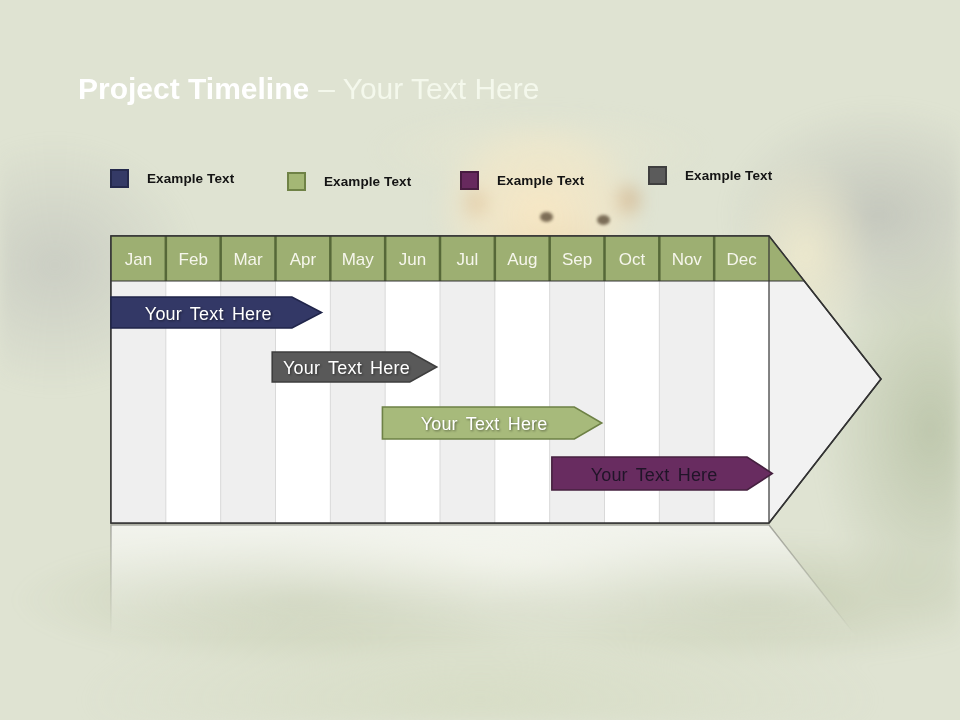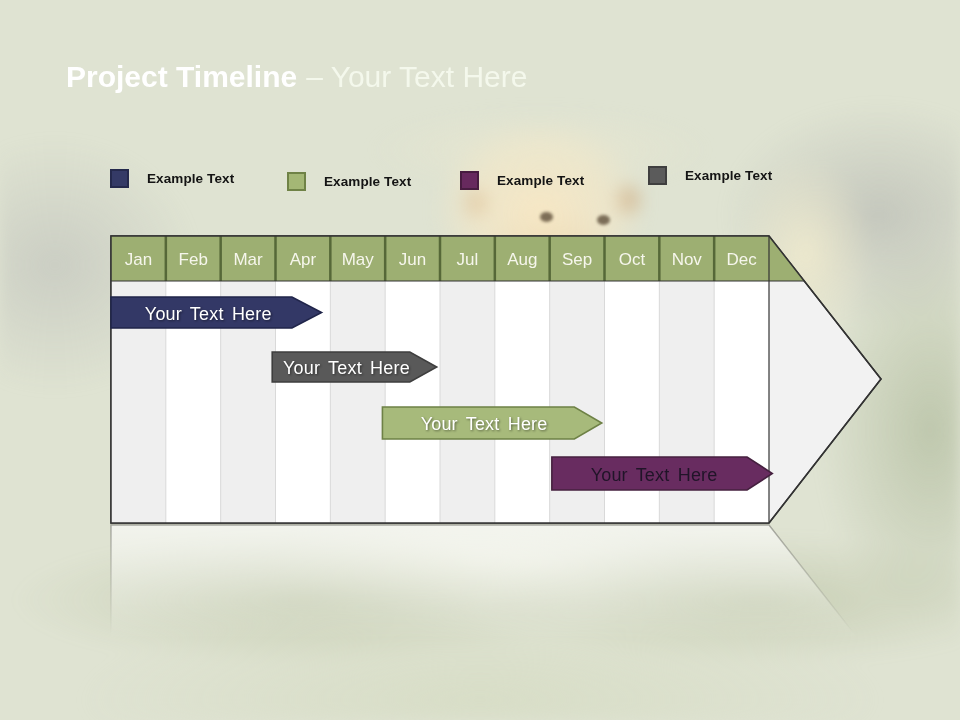--- a/index.html
+++ b/index.html
@@ -37,21 +37,21 @@
       radial-gradient(500px 120px at 480px 700px, rgba(214,220,196,0.80), rgba(214,220,196,0) 80%);
   }
   .dog-eye-left,.dog-eye-right,.dog-nose,.dog-mouth{position:absolute;border-radius:50%;}
   .dog-eye-left{left:540px;top:212px;width:13px;height:10px;background:rgba(85,70,50,.75);filter:blur(1.5px);}
   .dog-eye-right{left:597px;top:215px;width:13px;height:10px;background:rgba(85,70,50,.75);filter:blur(1.5px);}
   .dog-nose{left:551px;top:243px;width:17px;height:13px;background:rgba(140,110,75,.60);filter:blur(2px);}
   .dog-mouth{left:548px;top:260px;width:26px;height:7px;background:rgba(150,125,95,.45);filter:blur(2.5px);}
 
   
   .slide-title{
-    position:absolute;left:66px;top:58px;margin:0;
+    position:absolute;left:66px;top:58px;margin:12px;
     font-size:30px;line-height:1.25;color:#FFFFFF;font-weight:400;
     white-space:nowrap;
   }
   .title-bold{font-weight:bold;color:#FFFFFF;}
   .title-rest{margin-left:9px;color:#F4F8EC;}
 
   
   .legend-item{position:absolute;display:flex;align-items:center;gap:18px;}
   .legend-item:nth-of-type(1){left:110px;top:169px;}
   .legend-item:nth-of-type(2){left:287px;top:172px;}

